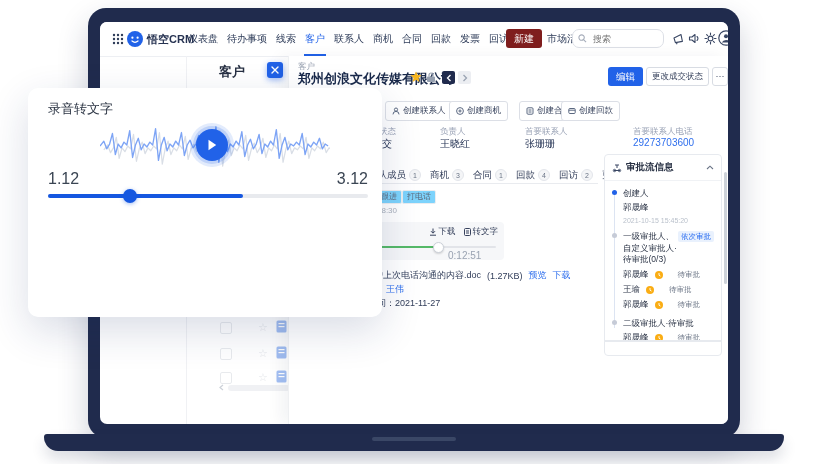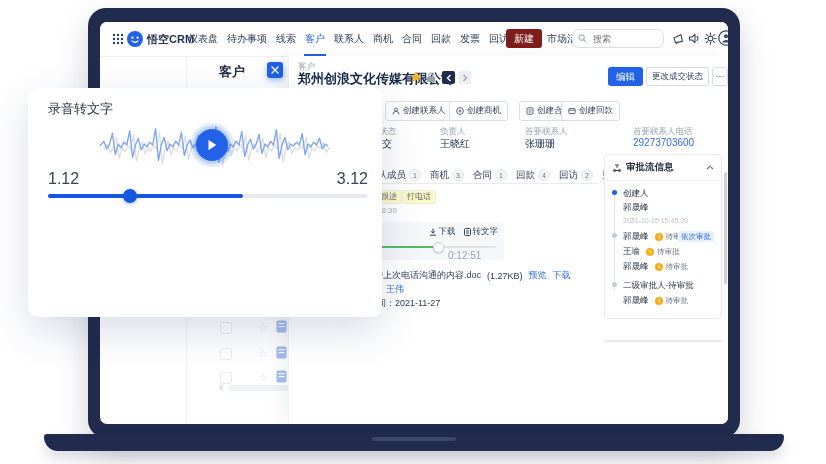--- a/index.html
+++ b/index.html
@@ -50,21 +50,21 @@
     text-align:center;color:#39445e;font-size:9px;background:#fff;box-sizing:border-box;}
   .cr-btn{top:79px;height:18px;display:inline-flex;align-items:center;gap:3px;padding:0 6px;
     border:1px solid #dcdfe6;border-radius:3px;font-size:8.5px;color:#39445e;background:#fff;white-space:nowrap;}
   .f-label{font-size:8.5px;color:#9aa3b6;position:absolute;}
   .f-value{font-size:10px;color:#1d2c4e;font-weight:500;position:absolute;white-space:nowrap;}
   .tabs{left:268px;top:144px;height:18px;display:flex;align-items:center;gap:9px;font-size:9.5px;color:#36415c;}
   .tab{display:flex;align-items:center;gap:3px;white-space:nowrap;}
   .tab .cnt{width:12px;height:12px;border-radius:50%;background:#f4f5f7;border:1px solid #e3e6eb;
     font-size:7px;color:#6a7486;display:flex;align-items:center;justify-content:center;box-sizing:border-box;}
   .tabline{left:190px;top:161px;width:308px;height:1px;background:#e9ebef;}
-  .tag{position:absolute;top:168px;padding:2px 4px;font-size:8px;background:#fef9c3;border:1px solid #ebedf0;
+  .tag{position:absolute;top:168px;padding:2px 4px;font-size:8px;background:#7dd3fc;border:1px solid #ebedf0;
     color:#5d6779;border-radius:2px;line-height:1;}
   .fu-time{left:277px;top:184px;font-size:8px;color:#a9b0bc;}
   .audio{left:200px;top:200px;width:204px;height:38px;background:#f6f7f9;border-radius:4px;}
   .audio .acts{position:absolute;right:6px;top:4px;display:flex;gap:8px;font-size:8.5px;color:#36415c;}
   .audio .act{display:flex;align-items:center;gap:2px;}
   .aud-green{position:absolute;left:8px;top:24px;width:134px;height:2px;background:#55b968;border-radius:1px;}
   .aud-gray{position:absolute;left:142px;top:24px;width:54px;height:2px;background:#e2e4e9;border-radius:1px;}
   .aud-handle{position:absolute;left:133px;top:20px;width:9px;height:9px;background:#fff;border:1px solid #ccd1d9;
     border-radius:50%;box-shadow:0 1px 2px rgba(0,0,0,.15);}
   .aud-dur{position:absolute;left:148px;top:28px;font-size:10px;color:#9aa3b2;}
@@ -82,21 +82,21 @@
   .tl:before{content:"";position:absolute;left:2px;top:6px;bottom:16px;width:1px;background:#dce4f2;}
   .step{position:relative;margin-bottom:7px;}
   .step .dot{position:absolute;left:-11px;top:2px;width:5px;height:5px;border-radius:50%;background:#c6cbd7;}
   .step .dot.blue{background:#2162e8;}
   .st{font-size:8.5px;color:#2a3345;line-height:1.35;margin-bottom:2px;}
   .step.haspad .st{padding-right:32px;}
   .badge{position:absolute;right:0;top:0;background:#e9f1fd;color:#2469f0;font-size:7.5px;
     padding:1px 3px;border-radius:2px;line-height:1.2;}
   .person{display:flex;align-items:center;gap:6px;margin:3px 0;}
   .pname{font-size:8.5px;color:#2a3345;}
-  .chip{display:flex;align-items:center;gap:3px;font-size:7.5px;color:#707a8a;}
+  .chip{display:flex;align-items:center;gap:15px;font-size:7.5px;color:#707a8a;}
   .ptime{font-size:7px;color:#b9c0cb;margin-top:1px;}
   .srow{display:flex;align-items:center;margin:9px 0;padding:0 3px;}
   .srow .sl{width:52px;font-size:8px;color:#99a2b3;}
   .srow .sv{font-size:9.5px;font-weight:700;color:#1d2c4c;}
   .vscroll{left:624px;top:150px;width:3px;height:112px;background:#cdd2d9;border-radius:2px;}
   
   .voice-card{left:28px;top:88px;width:354px;height:229px;background:#fff;border-radius:10px;z-index:20;
     box-shadow:0 14px 40px rgba(23,43,99,.16);}
   .vc-title{position:absolute;left:20px;top:12px;font-size:13px;font-weight:500;color:#2c3544;}
   .vc-times{position:absolute;left:20px;right:14px;top:82px;display:flex;justify-content:space-between;
@@ -378,20 +378,21 @@
             <span class="dot blue"></span>
             <div class="st">创建人</div>
             <div class="person">
                 <span class="pname">郭晟峰</span>
               </div>
             <div class="ptime">2021-10-15 15:45:20</div>
           </div>
           <div class="step haspad">
             <span class="dot"></span>
             <span class="badge">依次审批</span>
+            <div class="st">一级审批人、自定义审批人·待审批(0/3)</div>
             <div class="person">
                 <span class="pname">郭晟峰</span>
               <span class="chip">
                 <svg width="8" height="8" viewBox="0 0 8 8">
                     <circle cx="4" cy="4" r="4" fill="#faad14"></circle>
                     <path d="M4 2 v2.2 l1.5 0.9" stroke="#fff" stroke-width="0.9" fill="none"></path>
                   </svg>
                 <span>待审批</span>
                 </span>
             </div>

